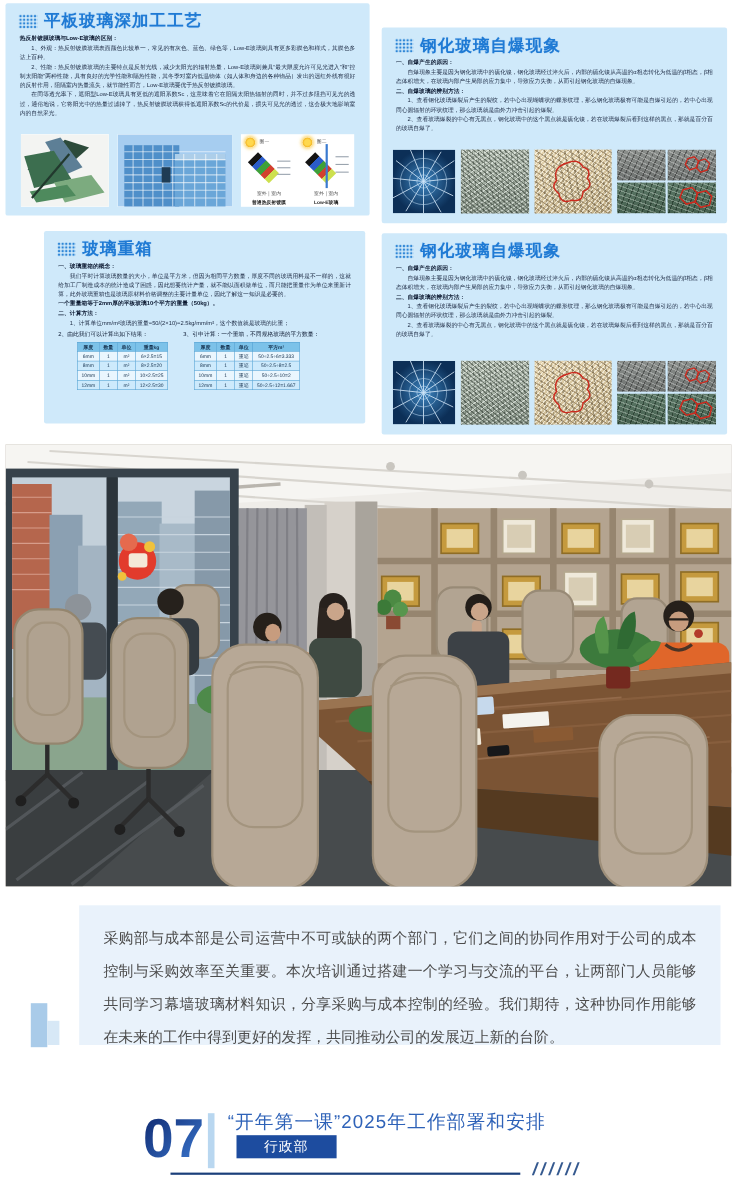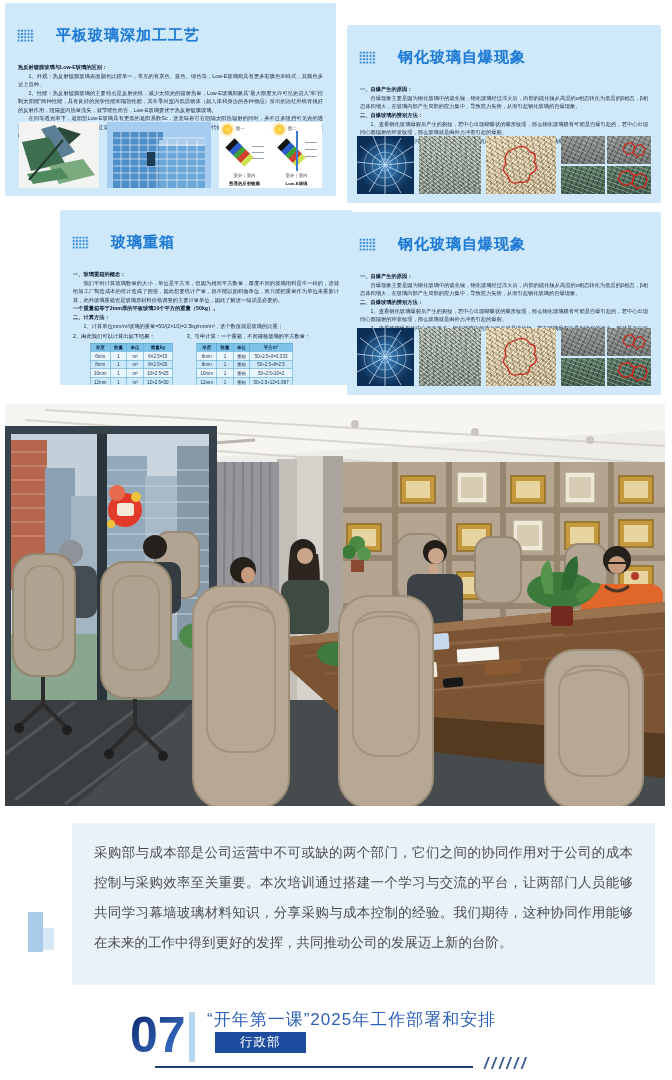--- a/index.html
+++ b/index.html
@@ -4,21 +4,21 @@
 <style>
   html,body{margin:0;padding:0;background:#fff;}
   .page{position:relative;width:672px;height:1080px;background:#fff;overflow:hidden;
         font-family:"Liberation Sans","DejaVu Sans",sans-serif;}
   
   .card{position:absolute;background:#cfe9fa;border-radius:2px;overflow:hidden;}
   .card-head{display:flex;align-items:center;gap:6px;padding:7px 12px 2px;}
   .dots{width:17px;height:13px;flex:0 0 auto;
         background-image:radial-gradient(circle,#2e86d6 1.1px,transparent 1.35px);
         background-size:3.3px 3.3px;}
-  .card-title{margin:16px;font-size:15px;font-weight:bold;color:#1f7ad4;letter-spacing:1px;
+  .card-title{margin:0;font-size:15px;font-weight:bold;color:#1f7ad4;letter-spacing:1px;
         text-shadow:0 0 1px rgba(70,150,230,.4);}
   .body-clip{overflow:hidden;position:relative;}
   .shrink{width:200%;transform:scale(.5);transform-origin:0 0;font-size:10.5px;line-height:1.58;
         color:#1a2740;text-align:justify;padding:0 26px;box-sizing:border-box;}
   .shrink p{margin:0 0 1px;text-indent:2em;}
   .shrink .hd{font-weight:bold;color:#0b1830;text-indent:0;}
   .shrink .lead{font-weight:bold;color:#0b1830;}
   
   .img-row{position:absolute;left:14px;right:14px;bottom:8px;height:66px;display:flex;gap:8px;}
   .fig{height:100%;position:relative;overflow:hidden;background:#fff;}
@@ -67,21 +67,21 @@
   .tbl-row{display:flex;gap:48px;margin:6px 0 0 34px;}
   .gtbl{border-collapse:collapse;font-size:9px;color:#15314e;}
   .gtbl th,.gtbl td{border:1px solid #4f9fd1;padding:1px 7px;text-align:center;font-weight:normal;}
   .gtbl th{background:#7cc2e9;font-weight:bold;}
   .gtbl tr:nth-child(odd) td{background:#cdeafc;}
   .gtbl tr:nth-child(even) td{background:#eaf6fe;}
   
   .photo{position:absolute;left:5px;top:404px;width:660px;height:402px;overflow:hidden;background:#cfcac2;}
   .photo svg{display:block;width:100%;height:100%;}
   
-  .summary{position:absolute;left:72px;top:823px;width:583px;height:162px;background:#e9f2fb;
+  .summary{position:absolute;left:72px;top:823px;width:583px;height:127px;background:#e9f2fb;
       padding:15px 22px;box-sizing:border-box;font-size:13.5px;line-height:30px;color:#4c4c4c;text-align:justify;}
   .bar-dark{position:absolute;left:28px;top:912px;width:15px;height:40px;background:#a9cbe9;}
   .bar-light{position:absolute;left:43px;top:928px;width:11px;height:22px;background:#d7e8f6;}
   
   .big-num{position:absolute;left:130px;top:1006px;font-size:50px;font-weight:800;color:#24509e;
       background:linear-gradient(135deg,#16357e 20%,#3a77cf 90%);
       -webkit-background-clip:text;background-clip:text;text-align:center;-webkit-text-fill-color:transparent;}
   .num-bar{position:absolute;left:189px;top:1012px;width:6px;height:50px;background:#b9d7f0;}
   .sec-title{position:absolute;left:207px;top:1008px;font-size:17px;font-weight:normal;color:#2e62b8;letter-spacing:1px;}
   .sec-badge{position:absolute;left:215px;top:1032px;background:#1d4c9f;color:#fff;font-size:12.5px;
@@ -240,21 +240,21 @@
               <g fill="none" stroke="#cc2a1e" stroke-width="1.4">
             <polygon points="14,6 22,4 27,9 25,17 17,19 11,13"></polygon>
             <polygon points="27,9 35,7 40,12 38,20 30,22 25,17"></polygon>
               </g>
             </svg>
         </div>
       </div>
     </div>
   </section>
 
-  <section class="card" style="left:60px;top:210px;width:292px;height:175px;">
+  <section class="card" style="left:40px;top:210px;width:292px;height:175px;">
     <div class="card-head">
       <span class="dots"></span>
       <h2 class="card-title">玻璃重箱</h2>
     </div>
     <div class="body-clip" style="height:144px;">
       <div class="shrink">
         <p class="hd">一、玻璃重箱的概念：</p>
         <p>我们平时计算玻璃数量的大小，单位是平方米，但因为相同平方数量，厚度不同的玻璃用料是不一样的，这就给加工厂制造成本的统计造成了困惑，因此想要统计产量，就不能以面积做单位，而只能把重量作为单位来重新计算，此外玻璃重箱也是玻璃原材料价格调整的主要计量单位，因此了解这一知识是必要的。</p>
         <p class="hd">一个重量箱等于2mm厚的平板玻璃10个平方的重量（50kg）。</p>
         <p class="hd">二、计算方法：</p>

